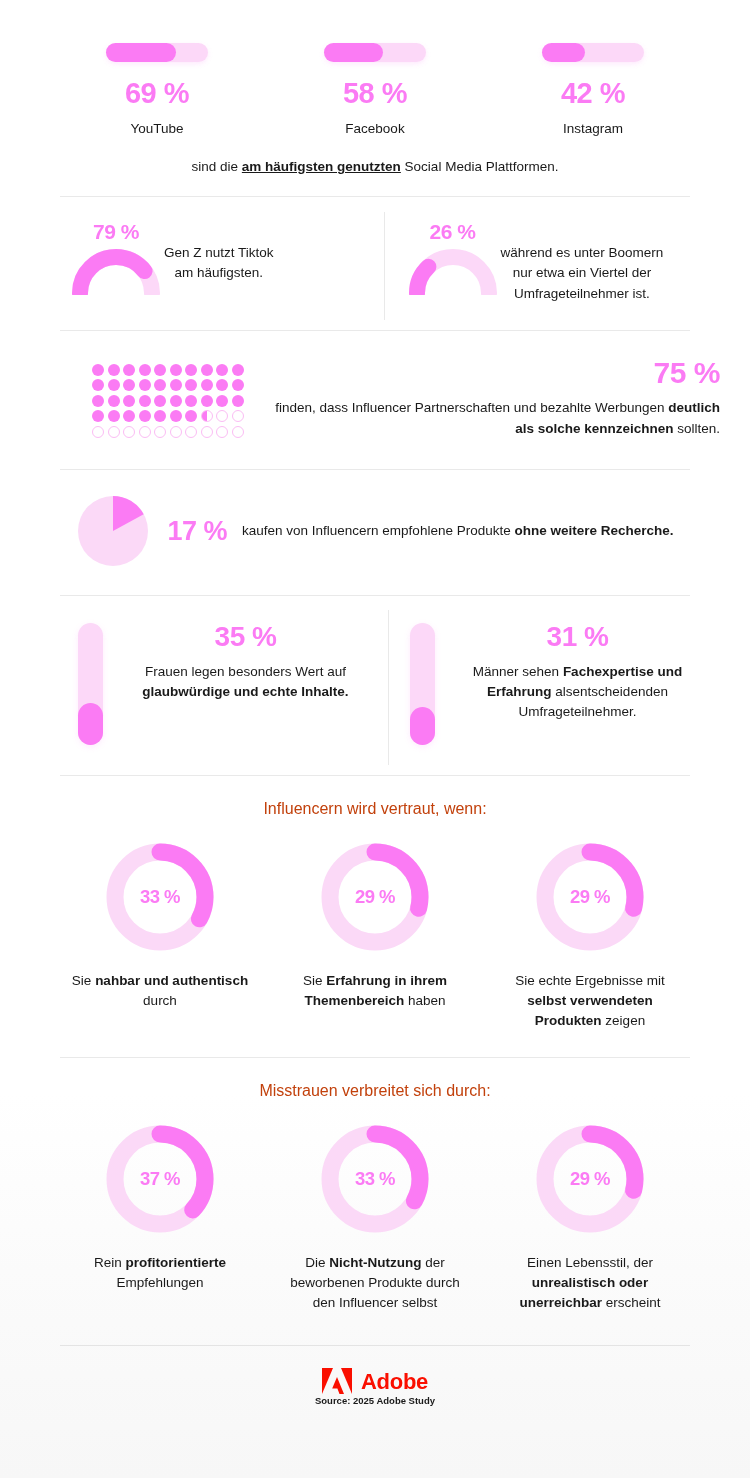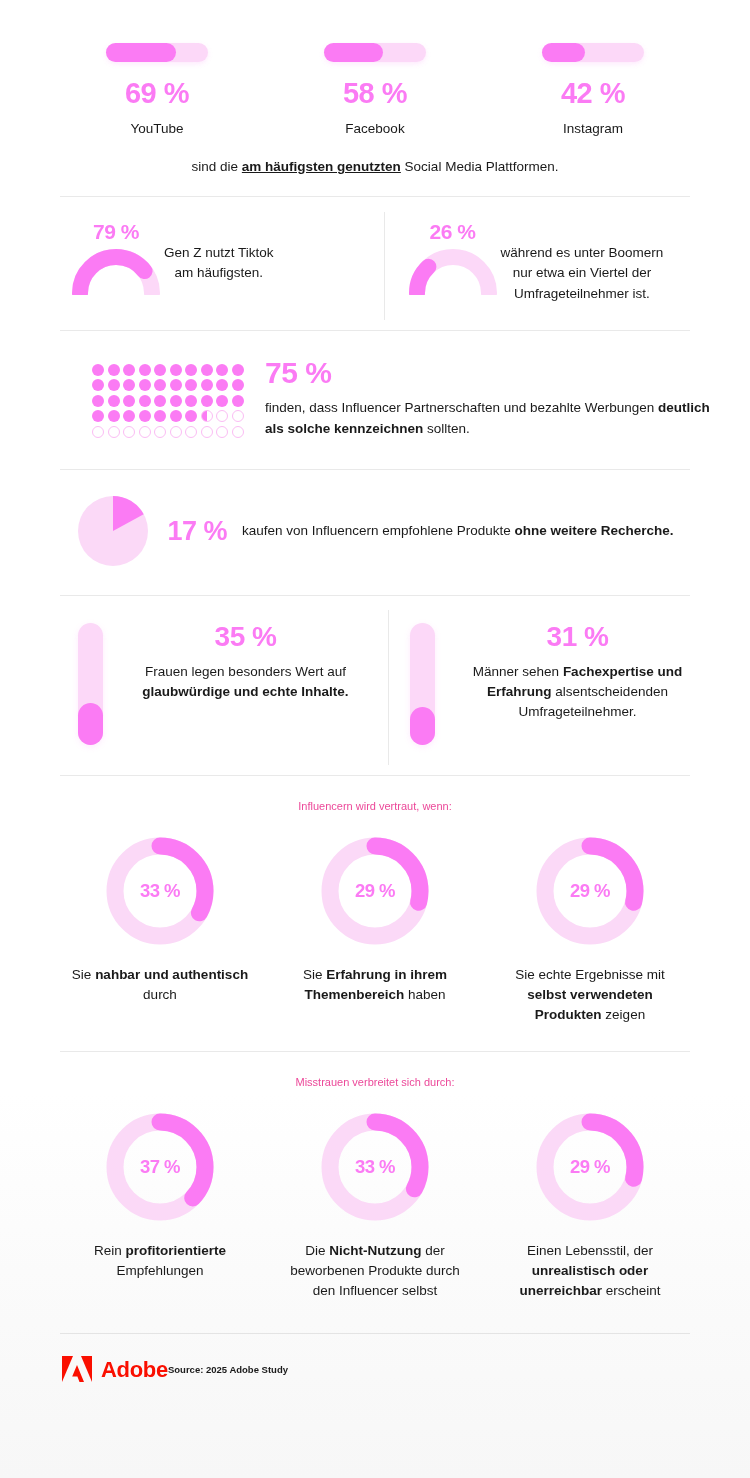--- a/index.html
+++ b/index.html
@@ -91,21 +91,21 @@
   .gauge-svg { display: block; margin: 7px auto 0; }
   .gauge-text { font-size: 13.5px; line-height: 1.5; text-align: center; padding-top: 22px; }
 
   
   .dots-sec { display: flex; padding: 27px 0 28px 62px; align-items: flex-start; }
   .dotgrid { display: grid; grid-template-columns: repeat(10, 15.5px); grid-auto-rows: 15.5px; flex: none; margin-top: 6px; }
   .dot { width: 12px; height: 12px; border-radius: 50%; }
   .dot.full { background: #fb7bf4; }
   .dot.half { background: linear-gradient(to right, #fb7bf4 50%, #ffffff 50%); border: 1.3px solid #fbbdf4; width: 12px; height: 12px; }
   .dot.empty { border: 1.3px solid #fbbdf4; }
-  .dots-txt { padding-left: 18px; }
+  .dots-txt { padding-left: 18px; text-align: right; }
   .dots-txt .pct { font-size: 30px; }
   .dots-txt .cap { margin-top: 10px; line-height: 1.55; }
 
   
   .pie-sec { display: flex; align-items: center; justify-content: center; padding: 24px 0 27px 0; }
   .pie-txt { padding-left: 15px; font-size: 13.5px; line-height: 1.5; }
   .pie-pct { font-size: 27px; padding-left: 17px; }
 
   
   .vbar-row { display: flex; }
@@ -117,36 +117,37 @@
     position: relative; flex: none;
     box-shadow: 0 2px 6px rgba(251,123,244,.15);
   }
   .vbar-fill { position: absolute; left: 0; right: 0; bottom: 0; background: #fb7bf4; border-radius: 13px; }
   .vbar-txt { flex: 1; text-align: center; padding: 0 6px; }
   .vbar-txt .pct { font-size: 28px; }
   .vbar-txt .cap { margin-top: 11px; line-height: 1.48; }
 
   
   .donut-sec { padding: 24px 0 10px 0; }
-  .sec-head { text-align: center; font-size: 11px; color: #ec4899; }
+  .sec-head { text-align: center; font-size: 16px; color: #c2410c; }
   .donuts { display: flex; justify-content: center; gap: 30px; margin-top: 21px; }
   .donut-col { width: 185px; text-align: center; }
   .donut-holder { position: relative; width: 116px; height: 116px; margin: 0 auto; }
   .donut-holder svg { display: block; }
   .donut-label {
     position: absolute; left: 0; right: 0; top: 50%; transform: translateY(-50%);
     font-size: 18.5px; text-align: center;
   }
   .donut-col .cap { margin-top: 16px; line-height: 1.48; padding: 0 4px; }
 
   
   .footer-div { height: 1px; background: #e4e4e4; margin: 0 30px; }
   .footer {
-    display: flex; align-items: center; justify-content: flex-start;
+    display: flex; align-items: center; justify-content: flex-end;
     padding: 22px 32px 0 32px;
+    flex-direction: column;
   }
   .logo { display: flex; align-items: center; gap: 9px; }
   .logo-word { color: #fa0f00; font-size: 22px; font-weight: bold; letter-spacing: -0.3px; }
   .source { font-size: 9.5px; font-weight: bold; color: #1a1a1a; }
 </style>
 </head>
 <body>
 
 <div class="page">
 

